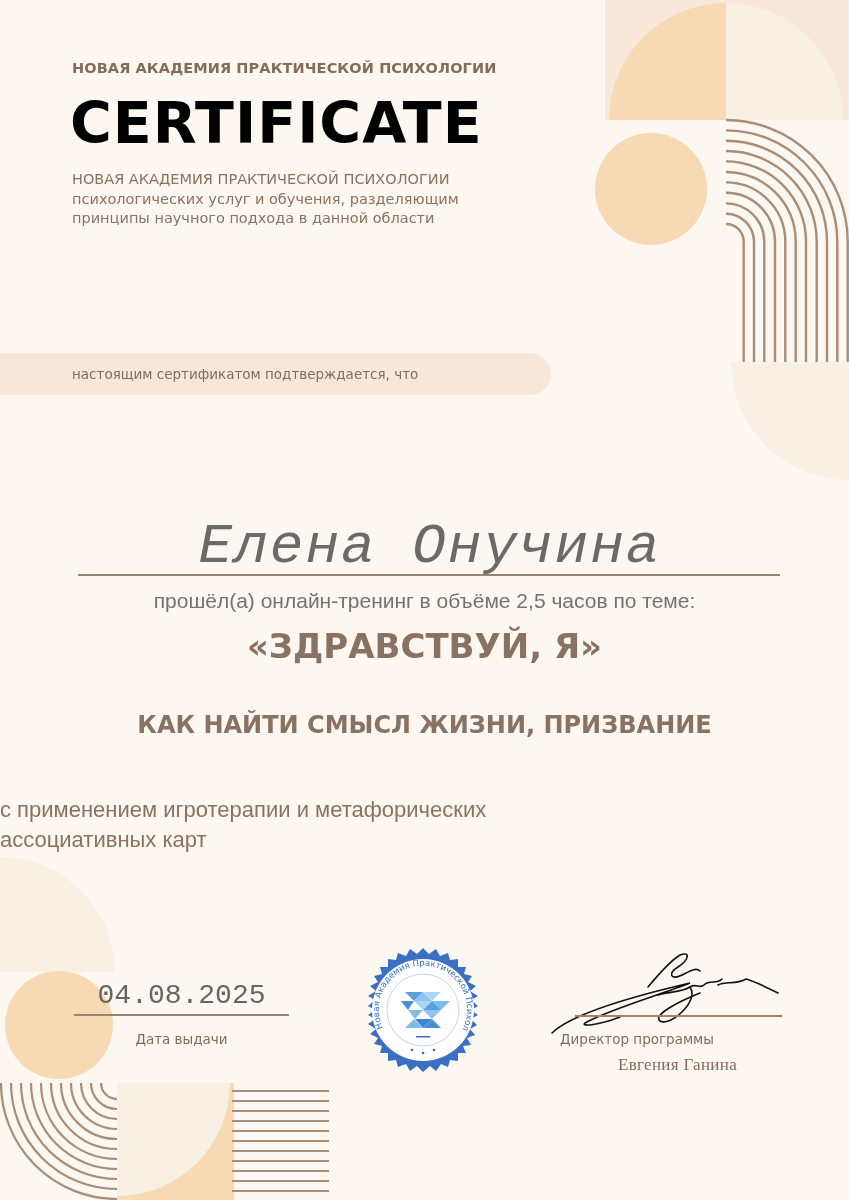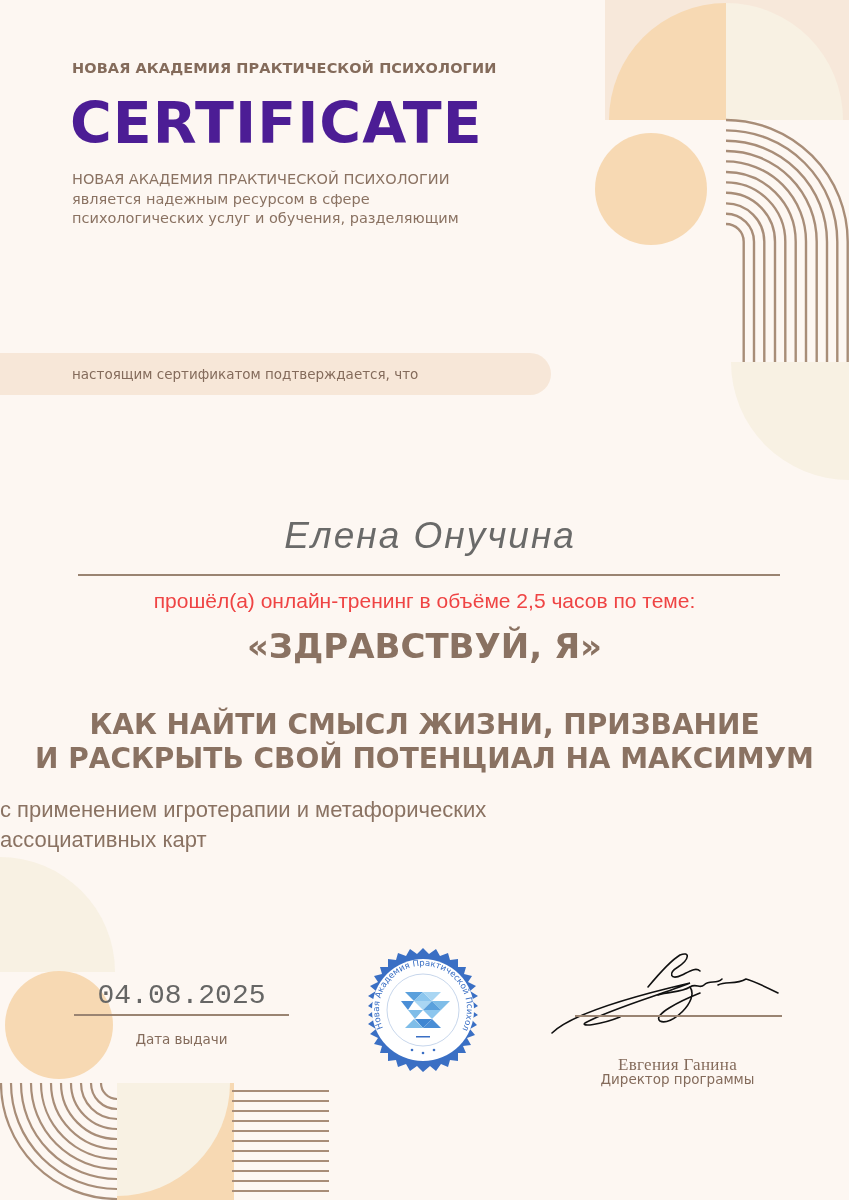--- a/index.html
+++ b/index.html
@@ -1,34 +1,34 @@
 <!DOCTYPE html>
 <html><head>
 <meta charset="utf-8">
 <style>
   html, body { margin:0; padding:0; }
   body { width:849px; height:1200px; background:#fdf7f2; position:relative; overflow:hidden; font-family:"DejaVu Sans", sans-serif; }
   .abs { position:absolute; }
   .org { left:72px; top:60px; font-size:14.5px; font-weight:bold; letter-spacing:0.1px; color:#846b5b; }
-  .cert-title { left:70px; top:88px; font-size:57px; font-weight:bold; color:#4c1d95; letter-spacing:1px; line-height:70px; }
+  .cert-title { left:70px; top:88px; font-size:57px; font-weight:bold; color:#000000; letter-spacing:1px; line-height:70px; }
   .intro { left:72px; top:170px; font-size:14.5px; color:#8a7262; line-height:19.5px; }
   .intro .l1 { font-size:14.5px; }
   .banner { left:0; top:353px; width:551px; height:42px; background:#f7e7d8; border-radius:0 21px 21px 0; }
   .banner-text { left:72px; top:366px; font-size:13.5px; color:#846b5b; }
-  .name { left:60px; width:740px; top:515px; text-align:center; font-family:Liberation Sans, sans-serif; font-style:italic; font-size:37px; color:#6a6a69; letter-spacing:2px; font-weight:300; }
+  .name { left:60px; width:740px; top:515px; text-align:center; font-family:Liberation Mono, monospace; font-style:italic; font-size:56px; color:#6a6a69; letter-spacing:2px; font-weight:300; }
   .name-line { left:78px; top:574px; width:702px; height:1.5px; background:#9a8472; }
-  .passed { left:0; width:849px; top:589px; text-align:center; font-size:21px; color:#ef4444; font-family:"Liberation Sans Narrow","Liberation Sans", sans-serif; }
+  .passed { left:0; width:849px; top:589px; text-align:center; font-size:21px; color:#737373; font-family:"Liberation Sans Narrow","Liberation Sans", sans-serif; }
   .course { left:0; width:849px; top:626px; text-align:center; font-weight:bold; font-size:34px; color:#8a7262; }
-  .sub1 { left:0; width:849px; top:708px; text-align:center; font-weight:bold; font-size:28px; color:#8a7262; line-height:34px; }
+  .sub1 { left:0; width:849px; top:708px; text-align:center; font-weight:bold; font-size:24px; color:#8a7262; line-height:34px; }
   .sub2 { left:0; width:849px; top:795px; text-align:left; font-size:22px; color:#8a7262; line-height:30px; font-family:"Liberation Sans", sans-serif; }
   .date { left:74px; width:215px; top:980px; text-align:center; font-family:Liberation Mono, monospace; font-size:28px; color:#666665; }
   .date-line { left:74px; top:1014px; width:215px; height:1.5px; background:#9a8472; }
   .date-label { left:74px; width:215px; top:1031px; text-align:center; font-size:13.5px; color:#846b5b; }
   .sig-line { left:575px; top:1015px; width:207px; height:1.5px; background:#9a8472; }
-  .dir-label { left:560px; width:235px; top:1031px; text-align:center; font-size:13.5px; color:#846b5b;margin-top:40px; }
+  .dir-label { left:560px; width:235px; top:1031px; text-align:left; font-size:13.5px; color:#846b5b; }
   .dir-name { left:560px; width:235px; top:1055px; text-align:center; font-size:17px; color:#846b5b; letter-spacing:0.3px;font-family:Liberation Serif, serif; }
   svg { position:absolute; }
 </style>
 </head>
 <body>
 
 <svg width="849" height="1200" style="left:0;top:0;">
 
   <rect x="605" y="0" width="244" height="120" fill="#f7e8da"></rect>
   <path d="M726 120 L726 3 A117 117 0 0 0 609 120 Z" fill="#f7d9b3"></path>
@@ -81,35 +81,34 @@
     <line x1="232" y1="1171" x2="329" y2="1171"></line>
     <line x1="232" y1="1181" x2="329" y2="1181"></line>
     <line x1="232" y1="1191" x2="329" y2="1191"></line>
   </g>
 </svg>
 
 <div class="abs org">НОВАЯ АКАДЕМИЯ ПРАКТИЧЕСКОЙ ПСИХОЛОГИИ</div>
 <div class="abs cert-title">CERTIFICATE</div>
 <div class="abs intro">
   <div class="l1">НОВАЯ АКАДЕМИЯ ПРАКТИЧЕСКОЙ ПСИХОЛОГИИ</div>
-  <div>является надежным ресурсом в сфере</div>
   <div>психологических услуг и обучения, разделяющим</div>
+  <div>принципы научного подхода в данной области</div>
 </div>
 
 <div class="abs banner"></div>
 <div class="abs banner-text">настоящим сертификатом подтверждается, что</div>
 
 <div class="abs name">Елена Онучина</div>
 <div class="abs name-line"></div>
 <div class="abs passed">прошёл(а) онлайн-тренинг в объёме 2,5 часов по теме:</div>
 
 <div class="abs course">«ЗДРАВСТВУЙ, Я»</div>
 <div class="abs sub1">
   <div>КАК НАЙТИ СМЫСЛ ЖИЗНИ, ПРИЗВАНИЕ</div>
-  <div>И РАСКРЫТЬ СВОЙ ПОТЕНЦИАЛ НА МАКСИМУМ</div>
 </div>
 <div class="abs sub2">
   <div>с применением игротерапии и метафорических</div>
   <div>ассоциативных карт</div>
 </div>
 
 <div class="abs date">04.08.2025</div>
 <div class="abs date-line"></div>
 <div class="abs date-label">Дата выдачи</div>
 

